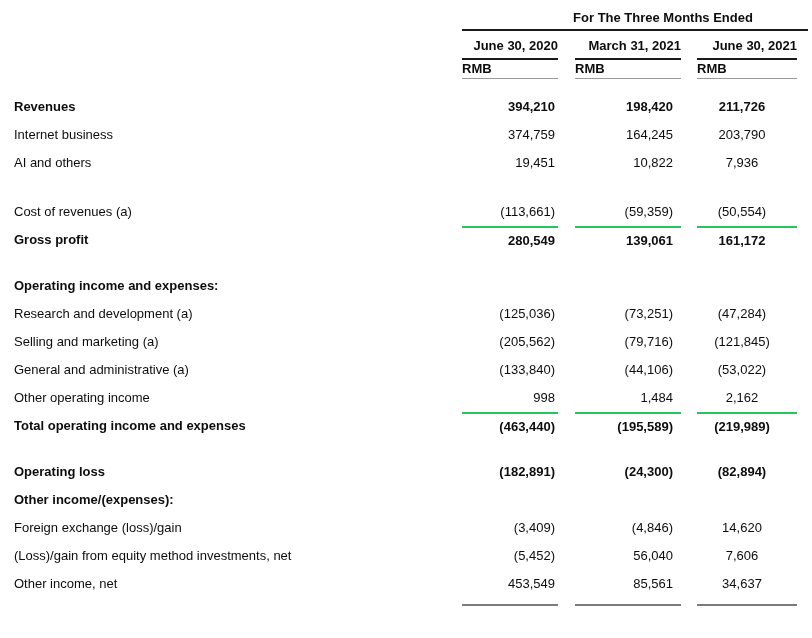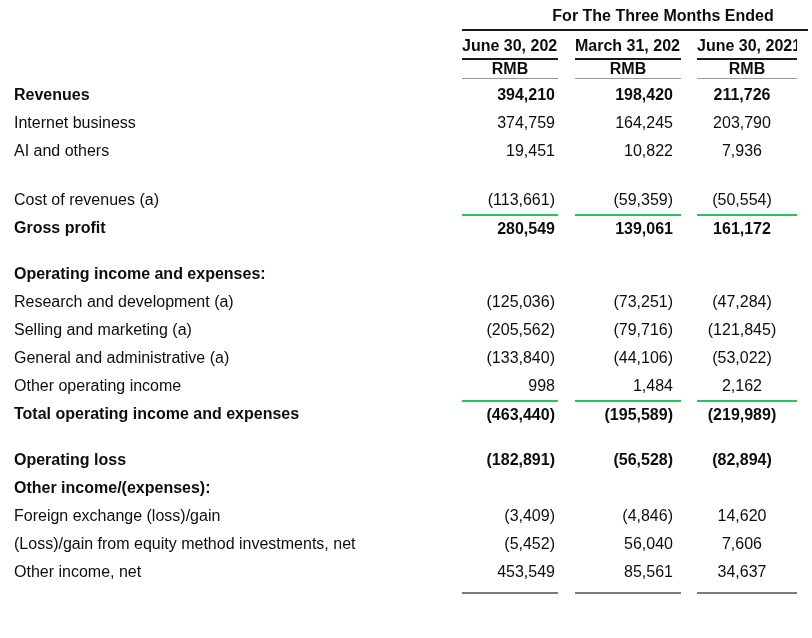--- a/index.html
+++ b/index.html
@@ -6,21 +6,21 @@
     margin: 0;
     padding: 0;
     background: #ffffff;
   }
   .page {
     position: relative;
     width: 812px;
     height: 638px;
     background: #ffffff;
     font-family: "Liberation Sans", sans-serif;
-    font-size: 16px;
+    font-size: 13px;
     color: #0d0d0d;
     overflow: hidden;
   }
   
   .row {
     display: grid;
     grid-template-columns: 462px 96px 17px 106px 16px 100px 15px;
   }
   .c      { overflow: hidden; white-space: nowrap; }
   .lbl    { grid-column: 1; text-align: left;  padding-left: 14px; }
@@ -41,25 +41,25 @@
     align-items: flex-end;
     justify-content: center;
     padding-left: 56px;
     box-sizing: border-box;
   }
   .hdr-title { font-weight: 700; padding-bottom: 4px; }
   .hdr-dates { height: 29px; }
   .hdr-dates .c { line-height: 29px; font-weight: 700; text-align: right; }
   .hdr-dates .v1, .hdr-dates .v2, .hdr-dates .v3 { border-bottom: 2px solid #1a1a1a; }
   .hdr-units { height: 19px; }
-  .hdr-units .c { line-height: 18px; font-weight: 700; text-align: center; }
+  .hdr-units .c { line-height: 18px; font-weight: 700; }
   .hdr-units .v1, .hdr-units .v2, .hdr-units .v3 { border-bottom: 1px solid #9a9a9a; }
 
   
-  .tbody { margin-top: 2px; }
+  .tbody { margin-top: 14px; }
   .r { height: 28px; }
   .r .c { line-height: 28px; }
   .bold .c { font-weight: 700; }
   .topline .v1, .topline .v2, .topline .v3 { border-top: 2px solid #22c55e; line-height: 26px; }
   .spacer { width: 100%; }
   .s21 { height: 21px; }
   .s18 { height: 18px; }
   .s6  { height: 6px; }
   .endline { height: 8px; }
   .endline .v1, .endline .v2, .endline .v3 { border-top: 2px solid #7b7b7b; }
@@ -168,21 +168,21 @@
       <div class="c num v1">(463,440)</div>
       <div class="c num v2">(195,589)</div>
       <div class="c num v3">(219,989)</div>
     </div>
 
     <div class="spacer s18"></div>
 
     <div class="row r bold">
       <div class="c lbl">Operating loss</div>
       <div class="c num v1">(182,891)</div>
-      <div class="c num v2">(56,528)</div>
+      <div class="c num v2">(24,300)</div>
       <div class="c num v3">(82,894)</div>
     </div>
 
     <div class="row r bold">
       <div class="c lbl">Other income/(expenses):</div>
       <div class="c num v1"></div>
       <div class="c num v2"></div>
       <div class="c num v3"></div>
     </div>
 

